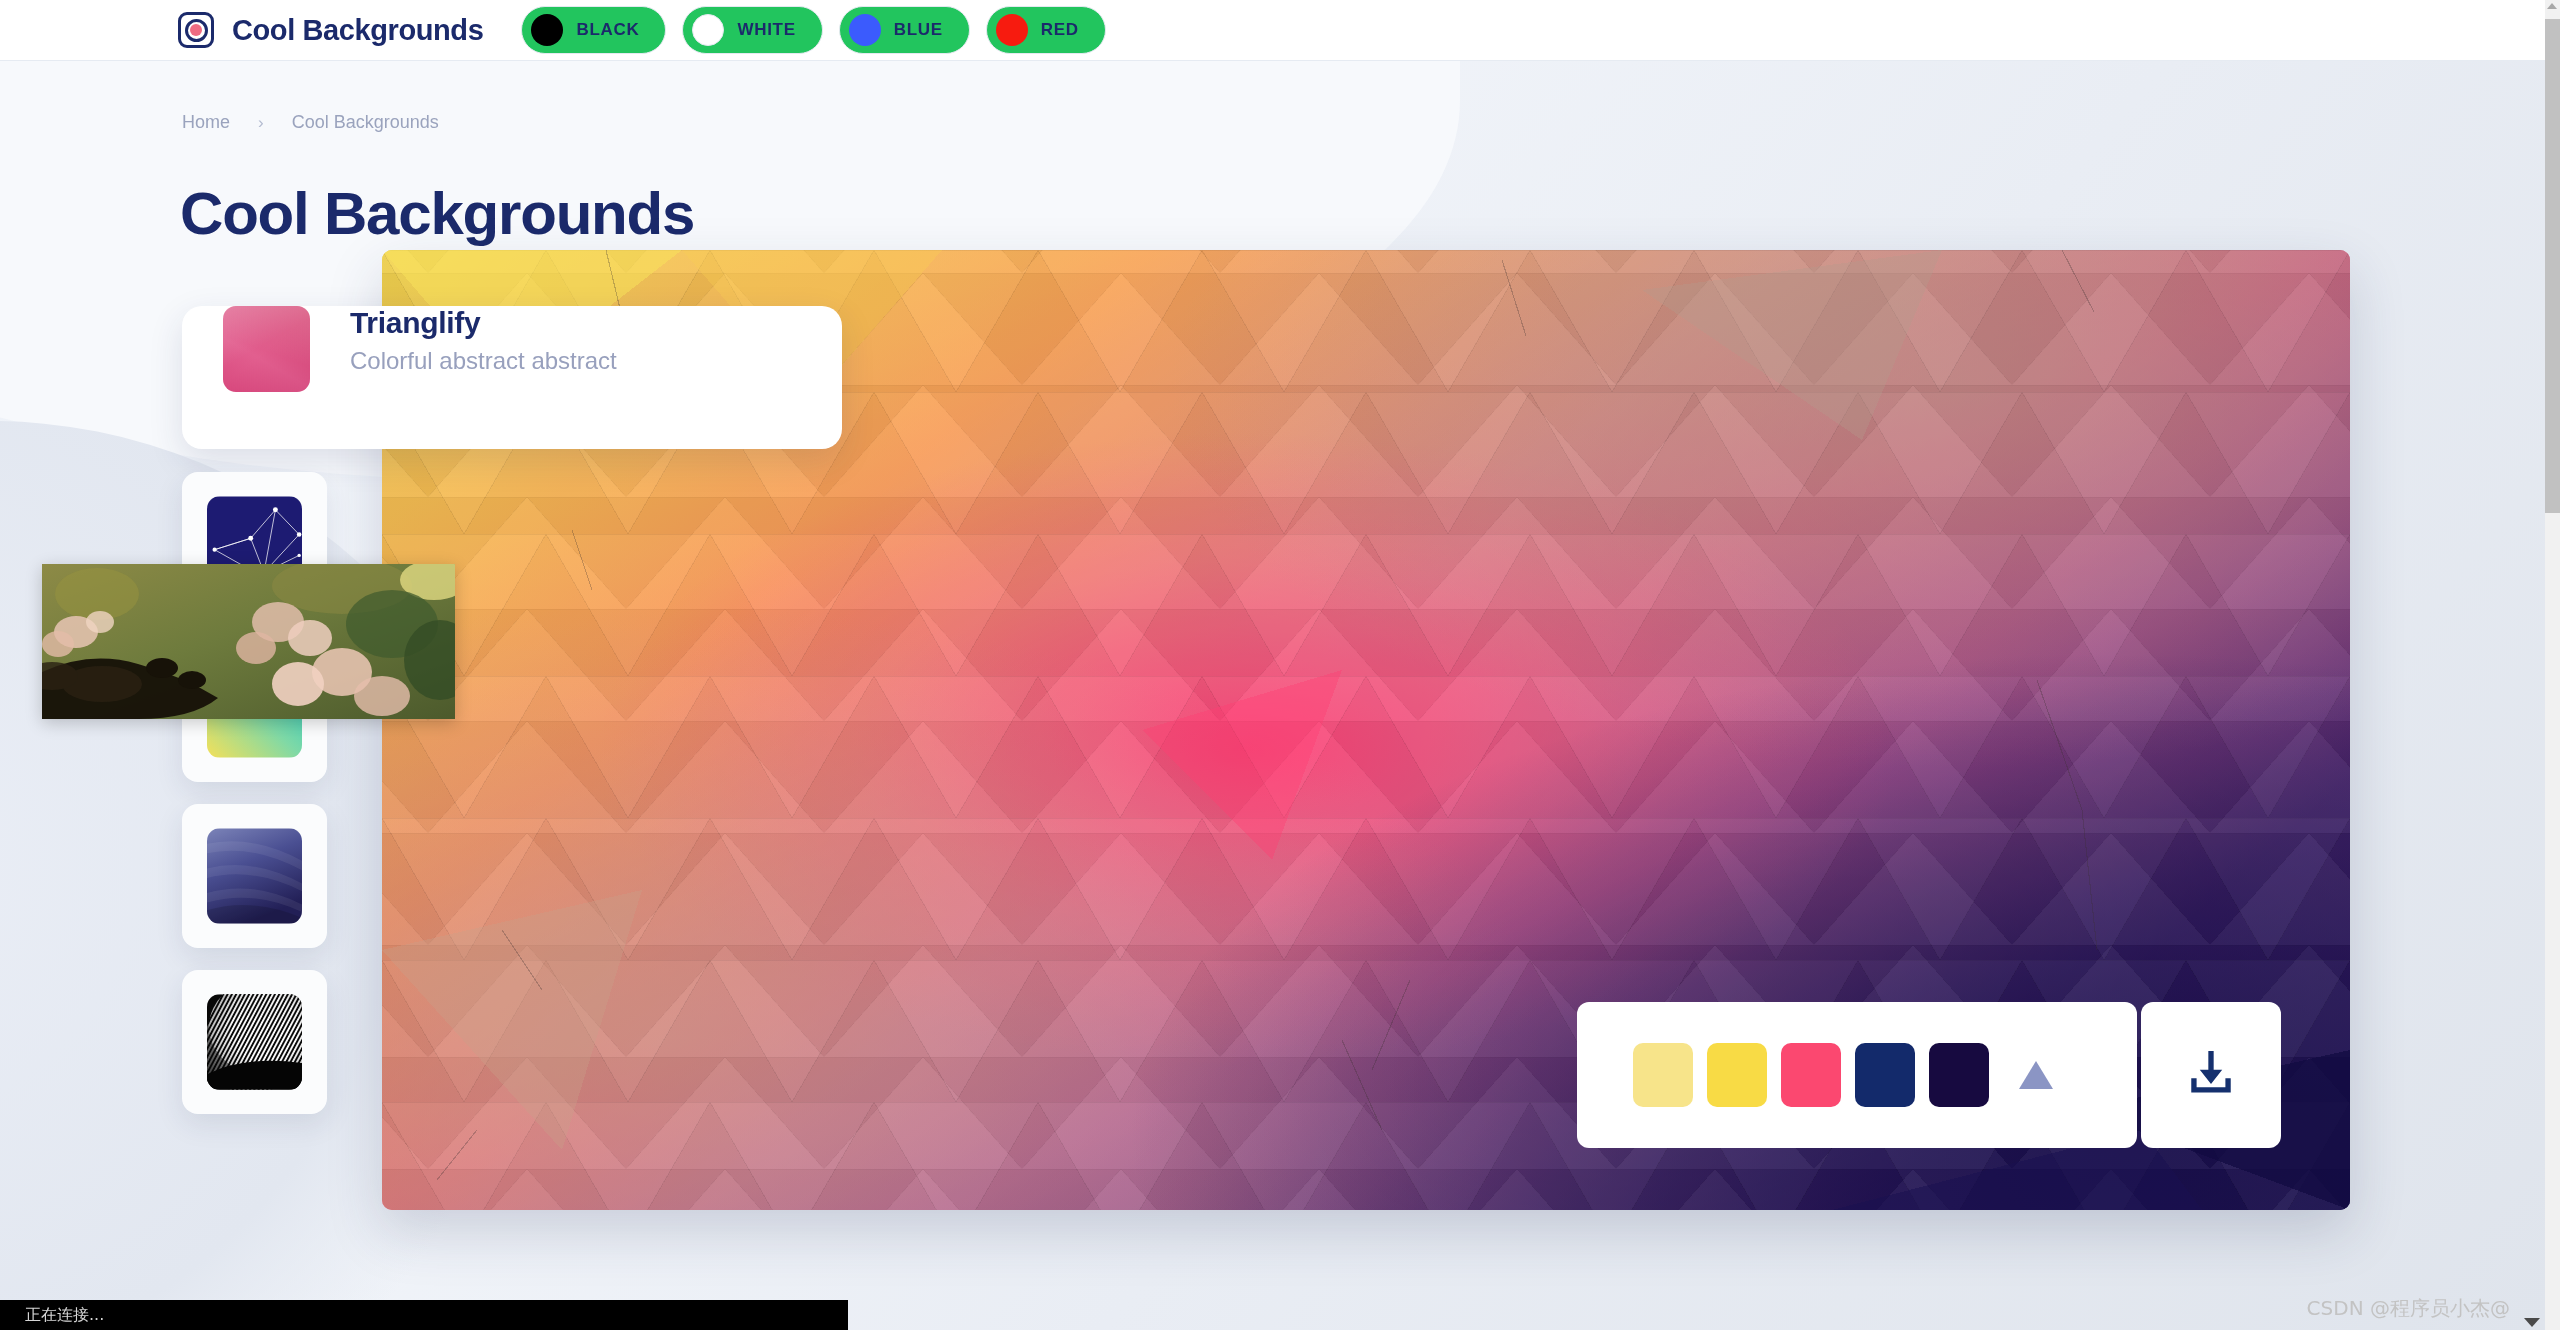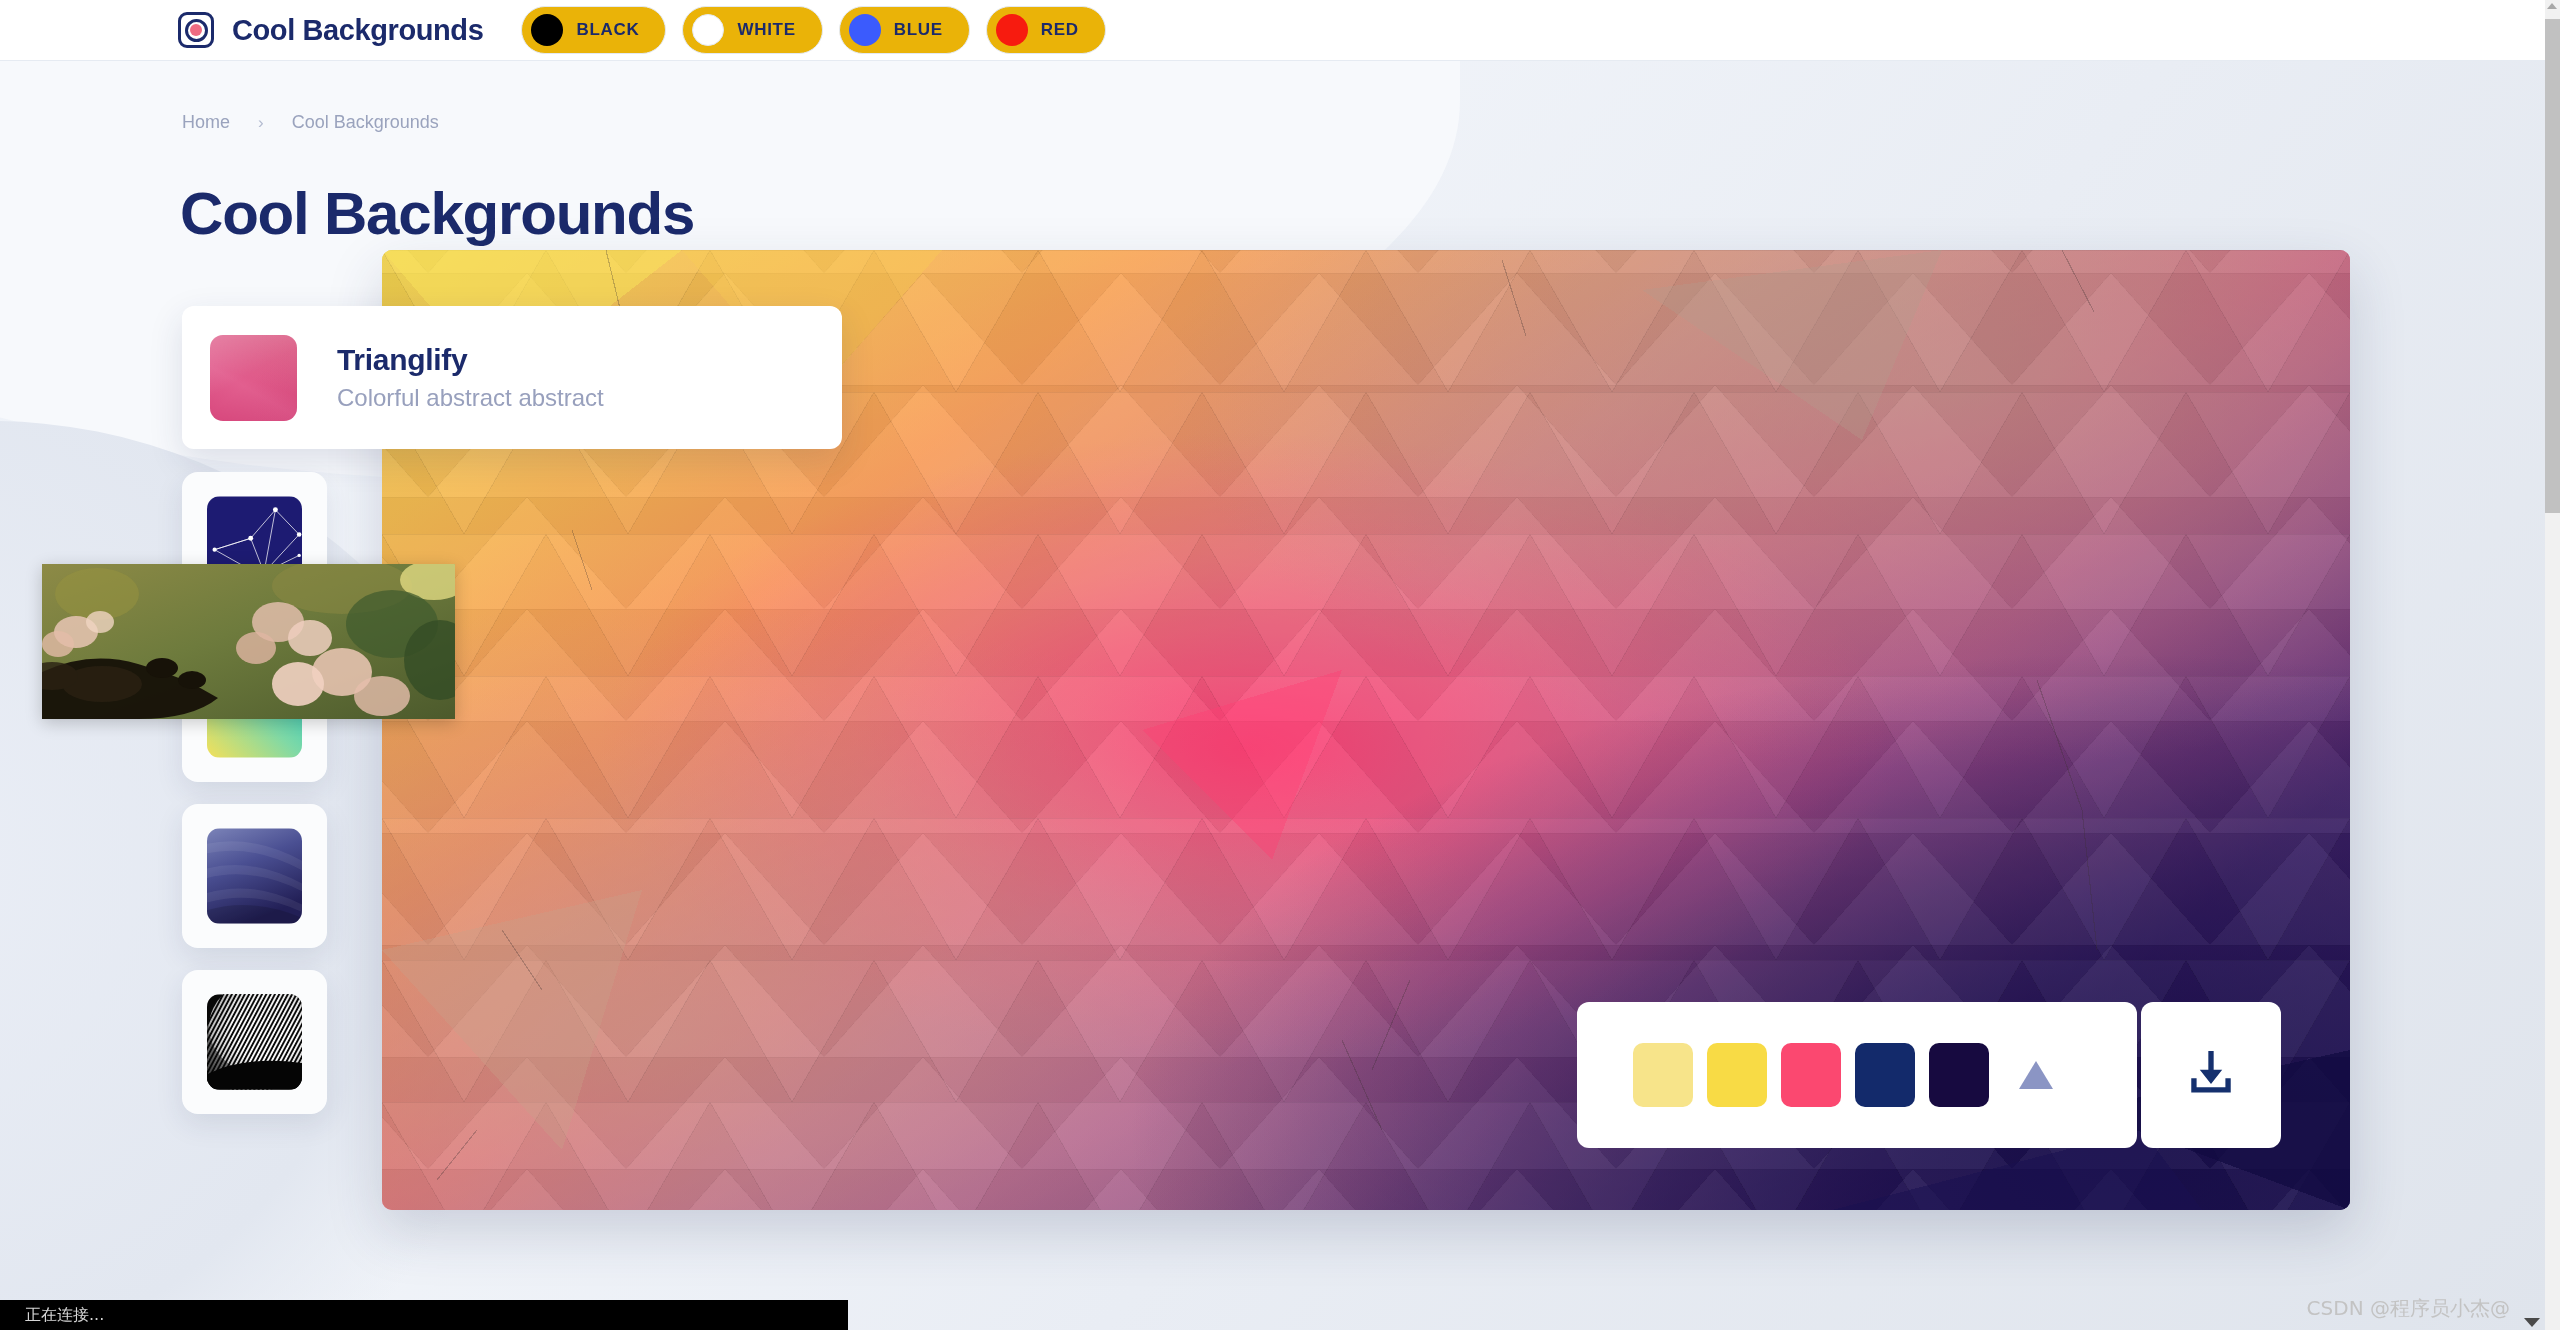--- a/index.html
+++ b/index.html
@@ -66,21 +66,21 @@
     margin-left: 38px;
   }
   .pill {
     display: flex;
     align-items: center;
     gap: 13px;
     height: 48px;
     padding: 0 26px 0 9px;
     border: 1px solid #e4e9f0;
     border-radius: 26px;
-    background: #eab308;
+    background: #22c55e;
     cursor: pointer;
   }
   .pill .swatch {
     width: 32px; height: 32px;
     border-radius: 50%;
     flex: none;
   }
   .pill .swatch.outlined { border: 1px solid #e4e9f0; }
   .pill .plabel {
     font-size: 17px;
@@ -209,25 +209,25 @@
   
   .side-col {
     position: absolute;
     top: 245px; left: 182px;
     width: 660px;
     z-index: 12;
   }
   .tool-card {
     width: 660px; height: 143px;
     background: #ffffff;
-    border-radius: 12px;
+    border-radius: 20px;
     box-shadow: 0 12px 34px rgba(40,50,90,.13);
     display: flex;
-    align-items: center;
-    padding-left: 28px;
+    align-items: flex-start;
+    padding-left: 41px;
     gap: 40px;
   }
   .tool-card .thumb {
     width: 87px; height: 86px;
     border-radius: 13px;
     flex: none;
     background:
       linear-gradient(150deg, rgba(255,255,255,.18) 0%, rgba(255,255,255,0) 46%),
       linear-gradient(30deg, #d8487d 0%, #e25f8f 40%, #d4406f 100%);
     position: relative;

